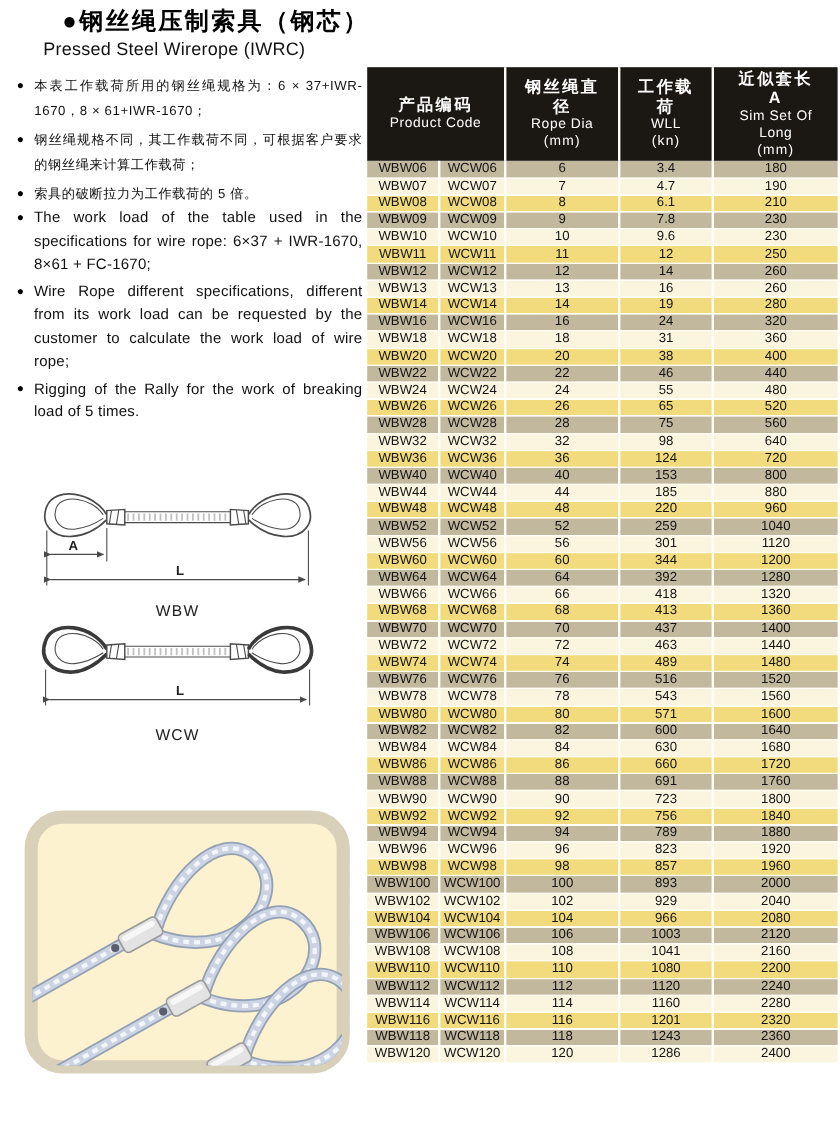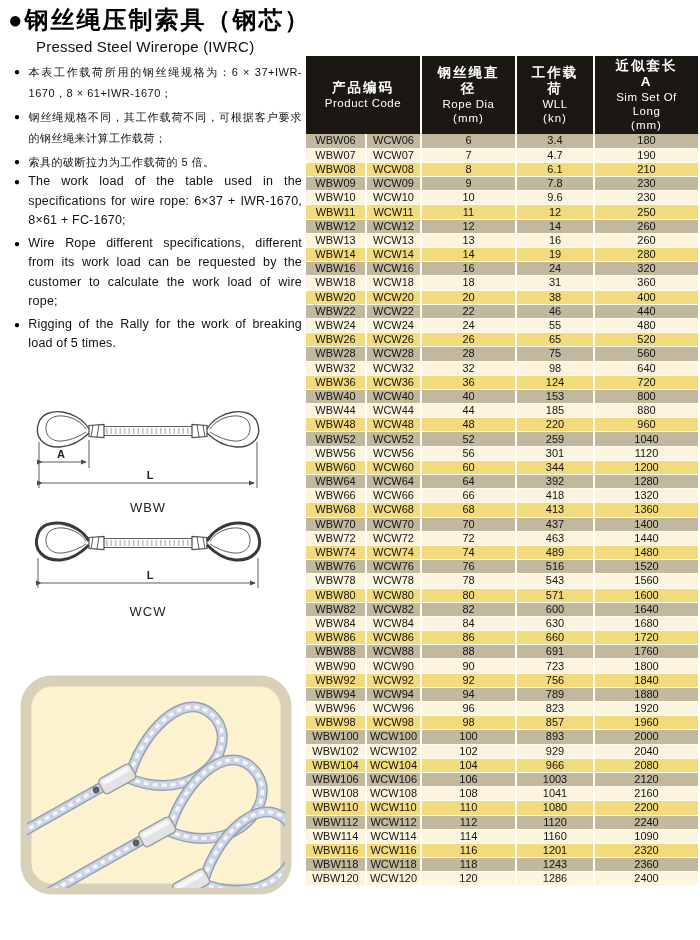--- a/index.html
+++ b/index.html
@@ -4,21 +4,21 @@
 <style>
   * { margin:0; padding:0; box-sizing:border-box; }
   body { background:#888; font-family:"Liberation Sans", sans-serif; }
   .page {
     position:relative; width:700px; height:940px; margin:0 auto;
     background:#fff; overflow:hidden; color:#111;
   }
 
   
   .title-block { position:absolute; left:8px; top:4px; width:300px; }
-  .title-zh { font-size:24px; font-weight:bold; letter-spacing:2px; color:#000; white-space:nowrap;text-align:right; }
+  .title-zh { font-size:20px; font-weight:bold; letter-spacing:2px; color:#000; white-space:nowrap;text-align:right; }
   .title-en { font-size:15px; color:#111; margin-left:28px; margin-top:2px; letter-spacing:.2px; }
 
   
   .notes { position:absolute; left:14px; top:62px; width:288px; list-style:none; }
   .notes li { display:flex; gap:8px; margin-bottom:3px; text-align:justify; }
   .bullet { flex:0 0 auto; font-size:10px; line-height:20px; color:#000; }
   .notes-zh li { font-size:11px; line-height:21px; letter-spacing:.5px; }
   .notes-en { top:172px; }
   .notes-en li { font-size:12.5px; line-height:19.5px; letter-spacing:.2px; }
   .notes-en li .bullet { line-height:19px; }
@@ -570,21 +570,21 @@
             <td>WCW112</td>
             <td>112</td>
             <td>1120</td>
             <td>2240</td>
           </tr>
           <tr class="row-cream">
             <td>WBW114</td>
             <td>WCW114</td>
             <td>114</td>
             <td>1160</td>
-            <td>1090</td>
+            <td>2280</td>
           </tr>
           <tr class="row-yellow">
             <td>WBW116</td>
             <td>WCW116</td>
             <td>116</td>
             <td>1201</td>
             <td>2320</td>
           </tr>
           <tr class="row-tan">
             <td>WBW118</td>

